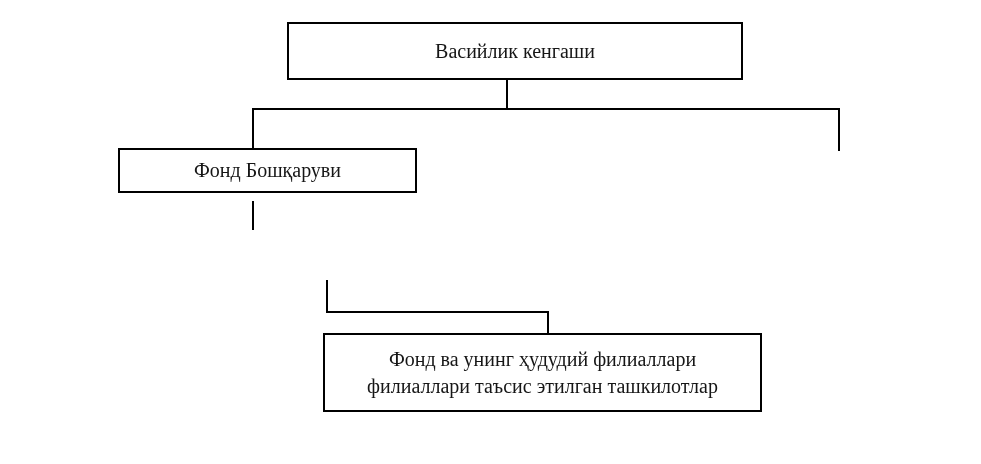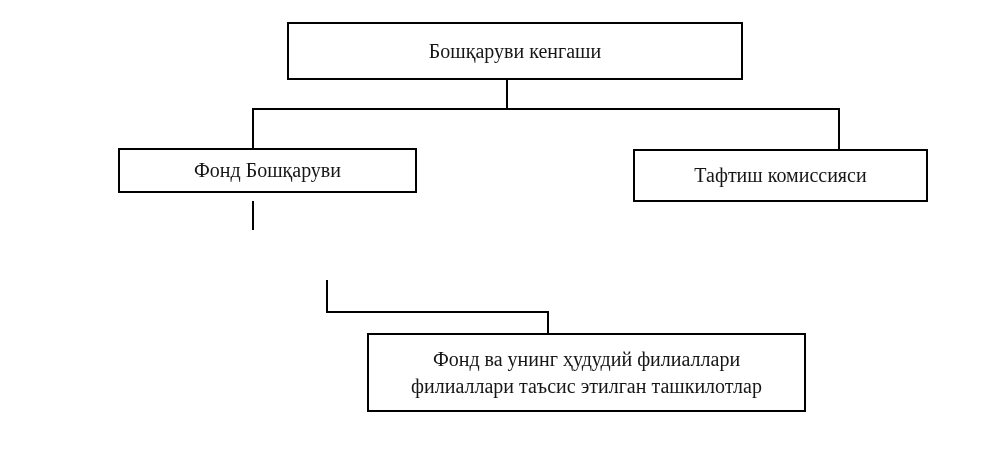--- a/index.html
+++ b/index.html
@@ -35,21 +35,21 @@
     background: #000000;
   }
   .edge.h { height: 2px; }
   .edge.v { width: 2px; }
 
   
   #node-board         { left: 287px; top: 22px;  width: 456px; height: 58px; }
   #node-management    { left: 118px; top: 148px; width: 299px; height: 45px; }
   #node-audit         { left: 633px; top: 149px; width: 295px; height: 53px; }
   #node-branches      { left: 85px;  top: 228px; width: 405px; height: 54px; }
-  #node-organizations { left: 323px; top: 333px; width: 439px; height: 79px; margin-left: 44px; }
+  #node-organizations { left: 323px; top: 333px; width: 439px; height: 79px; }
 
   
   #edge-board-stem      { left: 506px; top: 78px;  height: 32px; }
   #edge-top-bar         { left: 252px; top: 108px; width: 588px; }
   #edge-drop-management { left: 252px; top: 108px; height: 42px; }
   #edge-drop-audit      { left: 838px; top: 108px; height: 43px; }
   #edge-mgmt-branches   { left: 252px; top: 201px; height: 29px; }
   #edge-branches-stem   { left: 326px; top: 280px; height: 33px; }
   #edge-elbow-bar       { left: 326px; top: 311px; width: 223px; }
   #edge-drop-orgs       { left: 547px; top: 311px; height: 24px; }
@@ -62,30 +62,27 @@
   <div class="edge v" id="edge-board-stem"></div>
   <div class="edge h" id="edge-top-bar"></div>
   <div class="edge v" id="edge-drop-management"></div>
   <div class="edge v" id="edge-drop-audit"></div>
   <div class="edge v" id="edge-mgmt-branches"></div>
   <div class="edge v" id="edge-branches-stem"></div>
   <div class="edge h" id="edge-elbow-bar"></div>
   <div class="edge v" id="edge-drop-orgs"></div>
 
   <div class="node" id="node-board">
-    <span>Бошқаруви кенгаши</span>
+    <span>Васийлик кенгаши</span>
   </div>
 
   <div class="node" id="node-management">
     <span>Фонд Бошқаруви</span>
   </div>
 
-  <div class="node" id="node-audit">
-    <span>Тафтиш комиссияси</span>
-  </div>
 
 
   <div class="node" id="node-organizations">
     <span>Фонд ва унинг ҳудудий филиаллари</span>
     <span>филиаллари таъсис этилган ташкилотлар</span>
   </div>
 
 </div>
 
 </body></html>

